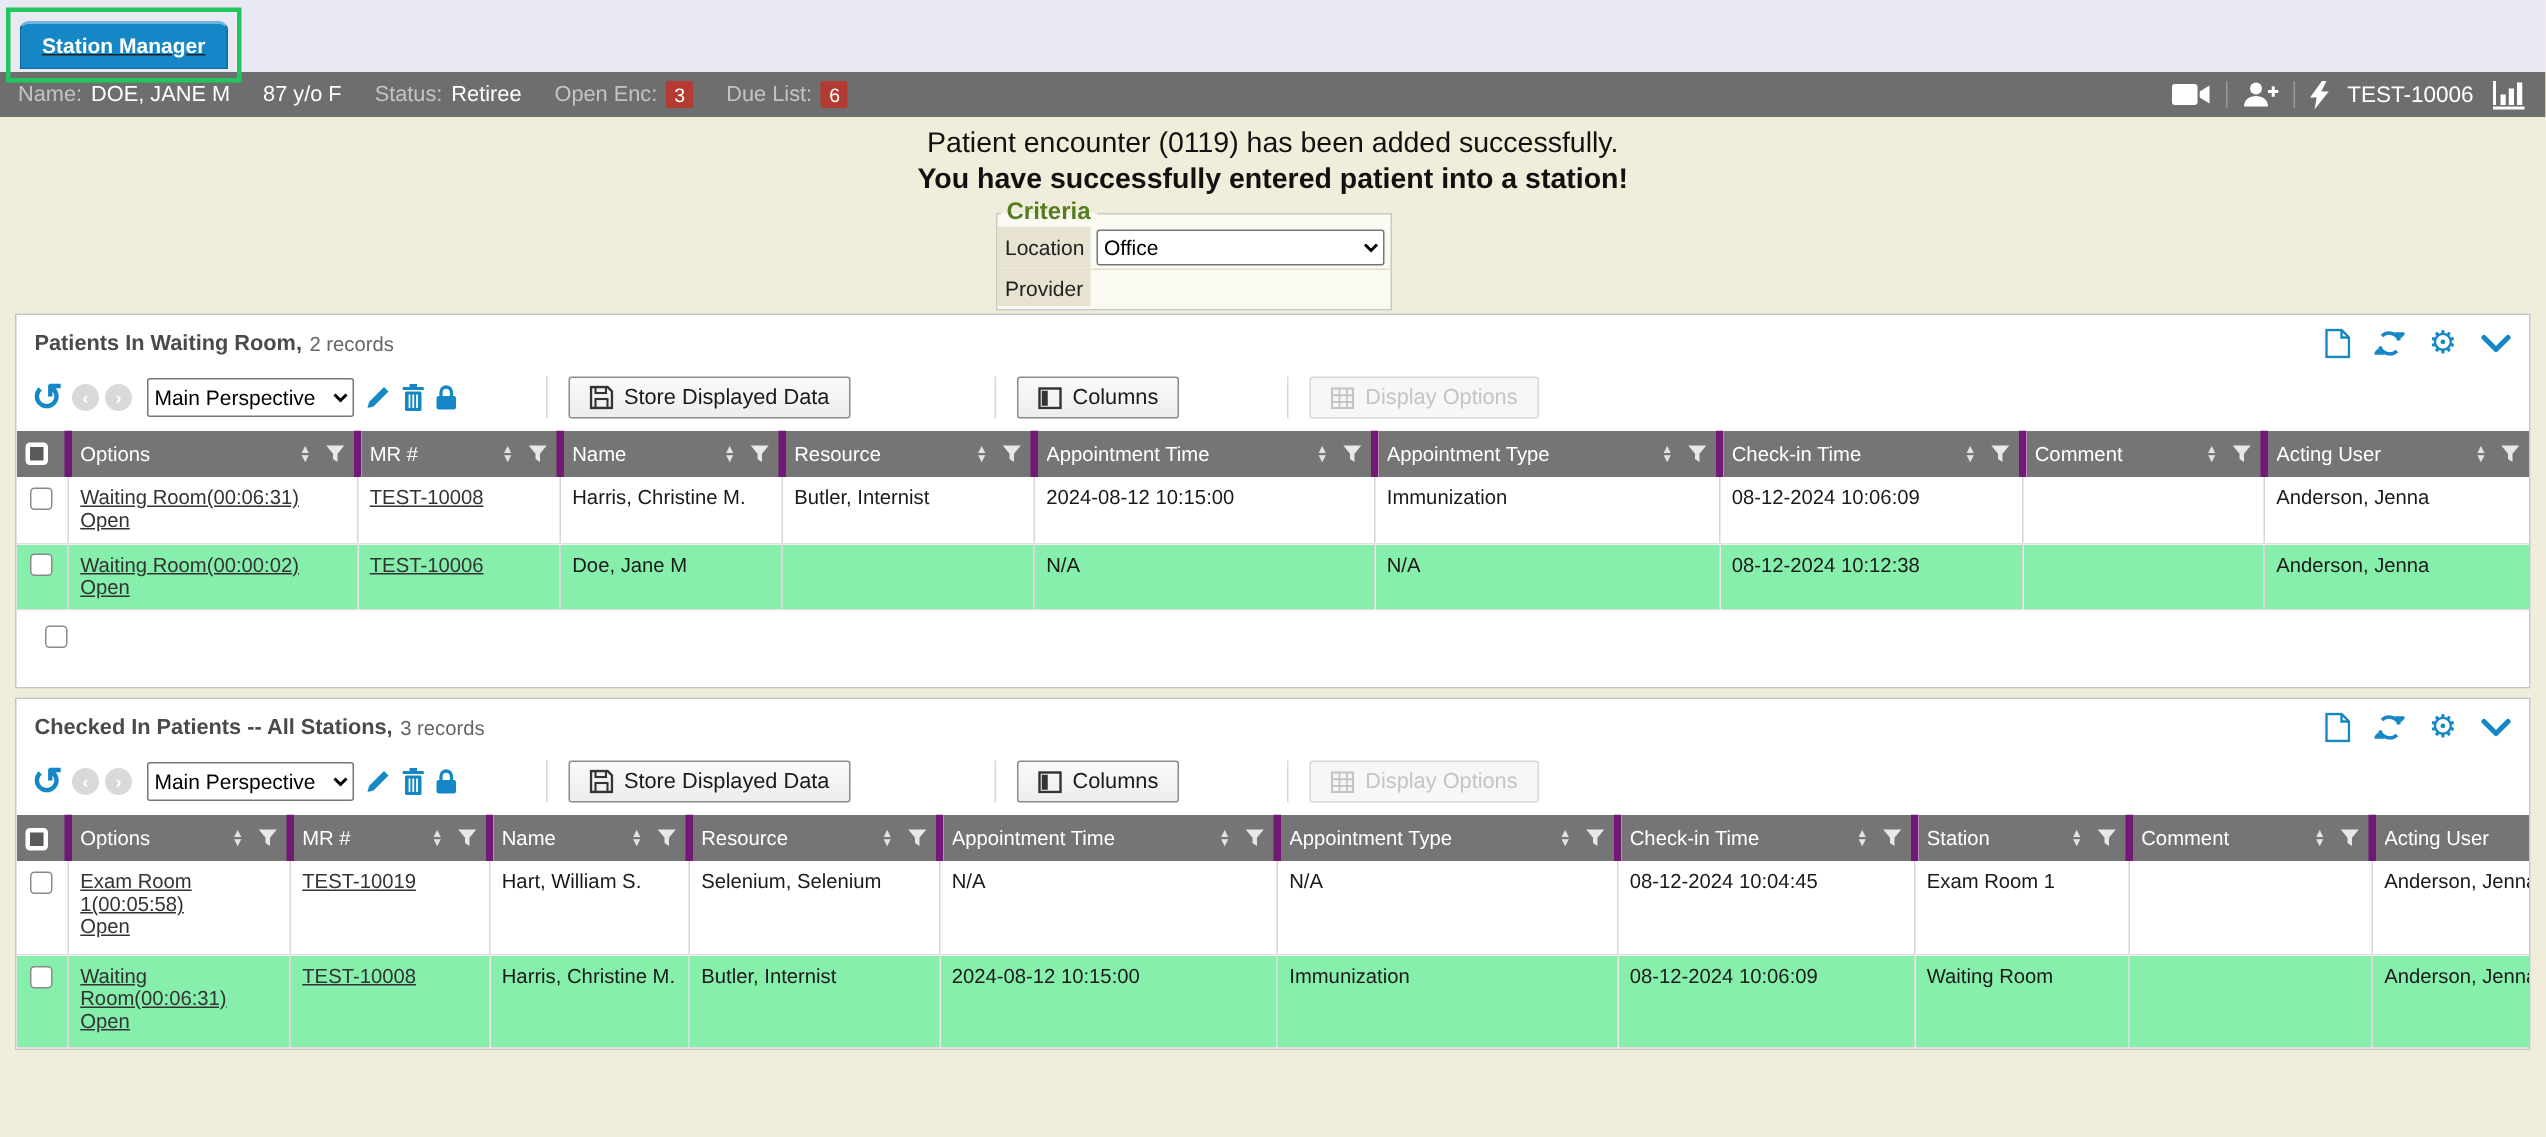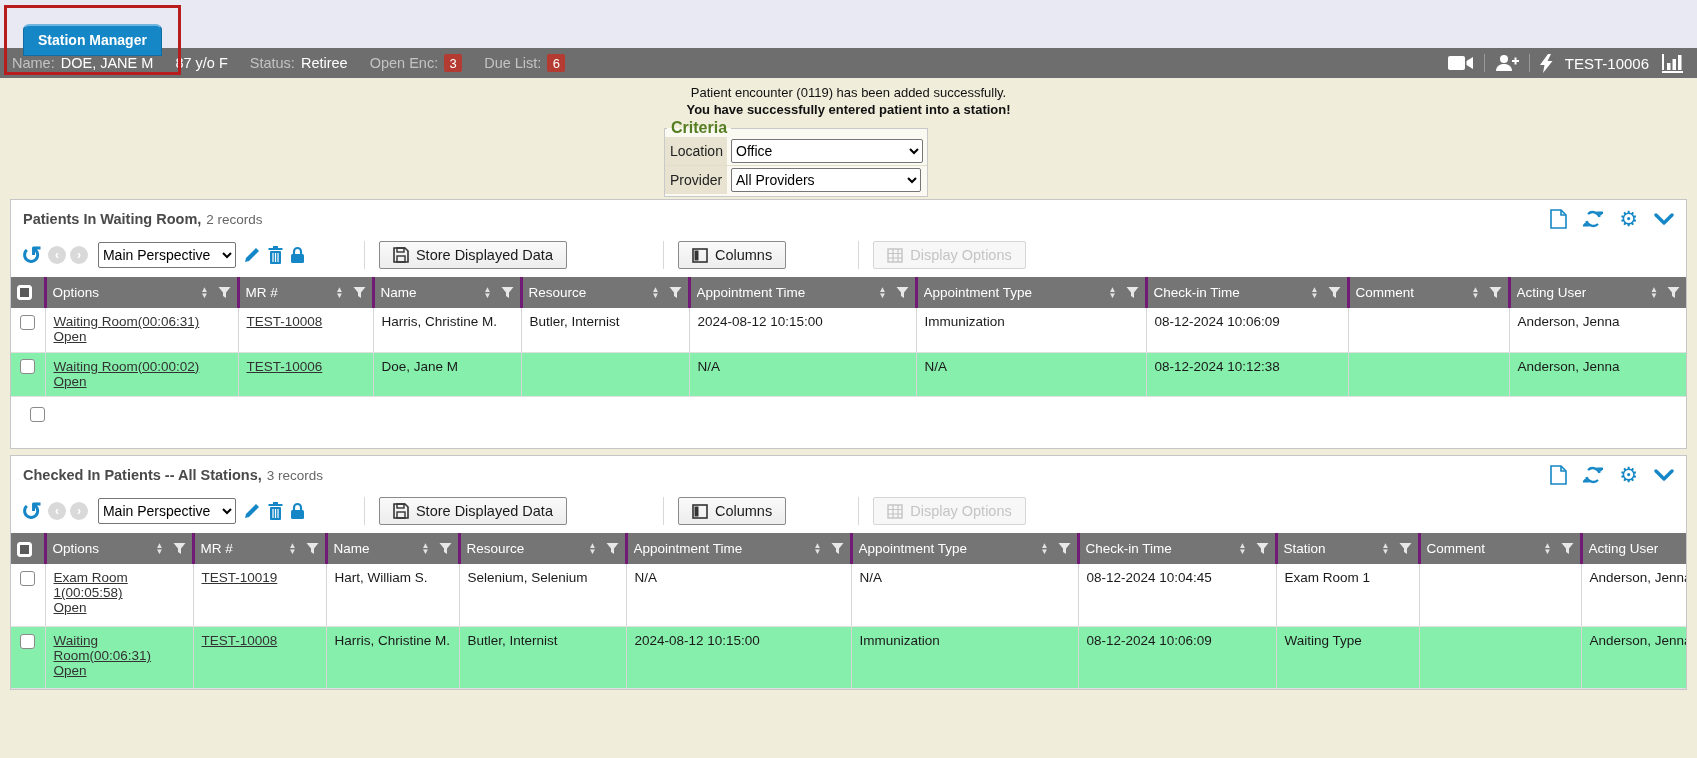--- a/index.html
+++ b/index.html
@@ -1,40 +1,40 @@
 <!DOCTYPE html>
 <html><head>
 <meta charset="utf-8">
 <style>
   * { margin:0; padding:0; box-sizing:border-box; }
   html,body { width:1697px; height:758px; overflow:hidden; }
   body { font-family:"Liberation Sans", sans-serif; background:#f1eddb; font-size:14px; color:#222; }
 
   
   .topbar { height:48px; background:#e8e9f2; position:relative; }
-  .tab-annotation { position:absolute; left:4px; top:5px; border:3px solid #b91c1c; padding:16px; }
+  .tab-annotation { position:absolute; left:4px; top:5px; border:3px solid #22c55e; padding:6px;text-decoration:underline; }
   .station-tab { display:block; background:#1687c6; color:#fff; font-weight:bold; font-size:14px;
     border:1px solid #0f6da3; border-top:2px solid #6fb6df; border-radius:6px 6px 0 0;
     padding:6px 14px 7px; font-family:"Liberation Sans",sans-serif; cursor:pointer; }
 
   
   .patientbar { height:30px; background:#6e6e6e; color:#fff; display:flex; align-items:center;
     padding:0 12px; font-size:14.5px; }
   .pb-label { color:#c3c3c3; margin-right:6px; }
   .pb-value { color:#fff; margin-right:22px; white-space:nowrap; }
   .pb-badge { background:#b33b31; color:#fff; min-width:18px; height:18px; display:inline-flex;
     align-items:center; justify-content:center; border-radius:2px; font-size:13px; padding:0 4px;
     margin-right:22px; }
   .pb-right { margin-left:auto; display:flex; align-items:center; gap:10px; }
   .pb-sep { width:1px; height:18px; background:#9a9a9a; }
   .pb-icon { color:#fff; display:inline-flex; align-items:center; cursor:pointer; }
   .pb-account { color:#fff; font-size:15px; margin:0 2px; }
 
   
-  .messages { text-align:center; margin-top:7px; font-size:13px; color:#111; }
+  .messages { text-align:center; margin-top:7px; font-size:19px; color:#111; }
   .messages .m2 { font-weight:bold; margin-top:2px; }
   fieldset.criteria { width:246px; margin-left:664px; margin-top:2px; border:1px solid #c9c9c9;
     background:#fbfaf2; padding:0 0 2px 0; }
   fieldset.criteria legend { color:#557d21; font-weight:bold; font-size:16px; margin-left:2px; padding:0 4px; }
   .crit-row { display:flex; align-items:flex-end; border-top:1px solid #e2ddc8; }
   .crit-row:first-of-type { border-top:none; }
   .crit-label { background:#e7e3d0; width:62px; padding:4px 4px 4px 5px; font-size:14px; color:#222; align-self:stretch; display:flex; align-items:center; }
   .crit-field { padding:2px 4px; }
   .crit-field select { font-family:"Liberation Sans",sans-serif; font-size:14px; height:24px; border:1px solid #767676; border-radius:2px; background:#fff; }
   .sel-location { width:192px; }
@@ -62,21 +62,21 @@
     font-size:14.5px; color:#1a1a1a; background:linear-gradient(#fafafa,#ededed); border:1px solid #8a8a8a;
     border-radius:2px; padding:5px 13px; cursor:pointer; }
   .tb-btn.disabled { color:#c4c4c4; border-color:#d6d6d6; background:#f7f7f7; cursor:default; }
   .tb-btn .icon { display:inline-flex; }
   .sp-store { margin-left:52px; } .sp-cols { margin-left:96px; } .sp-disp { margin-left:72px; }
 
   
   .tbl-wrap { overflow:hidden; width:1675px; }
   table.grid { border-collapse:collapse; table-layout:fixed; }
   table.grid th { background:#757575; color:#fff; font-weight:normal; font-size:13.5px; text-align:left;
-    padding:6px 6px; border-left:3px solid #701a75; white-space:nowrap; overflow:hidden; height:31px; }
+    padding:6px 6px; border-left:5px solid #701a75; white-space:nowrap; overflow:hidden; height:31px; }
   table.grid th:first-child { border-left:none; }
   .th-inner { display:flex; align-items:center; }
   .th-label { flex:1 1 auto; overflow:hidden; }
   .sort { display:inline-flex; flex-direction:column; line-height:6px; font-size:8px; color:#e3e3e3; margin-right:9px; cursor:pointer; }
   .funnel { cursor:pointer; flex:0 0 auto; }
   table.grid td { border-left:1px solid #d6d6d6; border-bottom:1px solid #e0e0e0; padding:6px 8px;
     vertical-align:top; font-size:13.5px; color:#1a1a1a; overflow:hidden; }
   table.grid td:first-child { border-left:none; }
   tr.alt td { background:#86efac; }
   a.cell-link { color:#333; text-decoration:underline; cursor:pointer; }
@@ -150,23 +150,20 @@
 <fieldset class="criteria">
   <legend>Criteria</legend>
   <div class="crit-row">
     <span class="crit-label">Location</span>
     <span class="crit-field">
       <select class="sel-location"><option>Office</option></select>
     </span>
   </div>
   <div class="crit-row">
     <span class="crit-label">Provider</span>
-    <span class="crit-field">
-      <select class="sel-provider"><option>All Providers</option></select>
-    </span>
   </div>
 </fieldset>
 
 <section class="panel panel-1">
   <div class="panel-title">
     <span class="pt-text">Patients In Waiting Room,</span>
     <span class="pt-records">2 records</span>
     <span class="pt-icons">
       <span class="icon">
           <svg class="icon-svg" width="17" height="20" viewBox="0 0 17 20">
@@ -636,20 +633,20 @@
           </tr>
           <tr class="alt" style="height: 62px;">
             <td class="cb-col"><span class="cbx"></span></td>
             <td><a class="cell-link">Waiting Room(00:06:31)</a><br><a class="cell-link" style="display: inline-block;">Open</a></td>
             <td><a class="cell-link">TEST-10008</a></td>
             <td>Harris, Christine M.</td>
             <td>Butler, Internist</td>
             <td>2024-08-12 10:15:00</td>
             <td>Immunization</td>
             <td>08-12-2024 10:06:09</td>
-            <td>Waiting Type</td>
+            <td>Waiting Room</td>
             <td></td>
             <td>Anderson, Jenna</td>
           </tr>
         </tbody>
       </table>
     </div>
 </section>
 
 </body></html>

